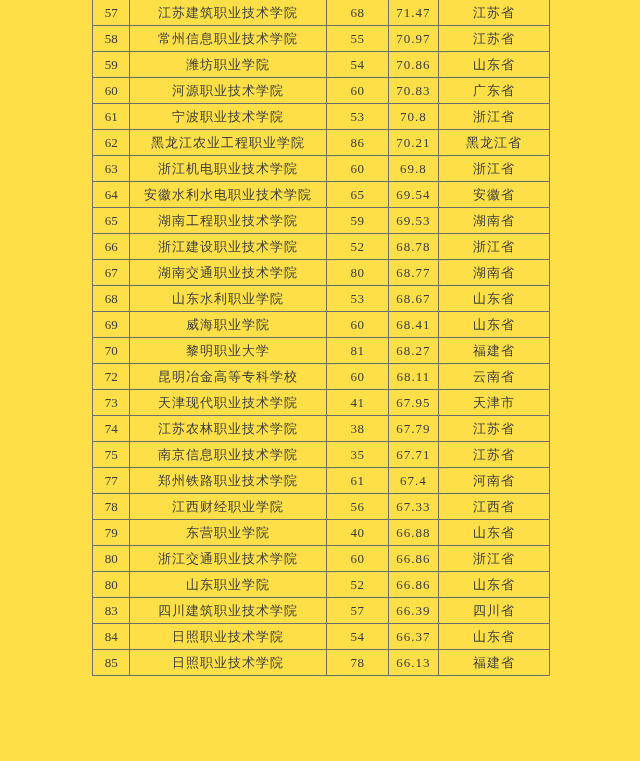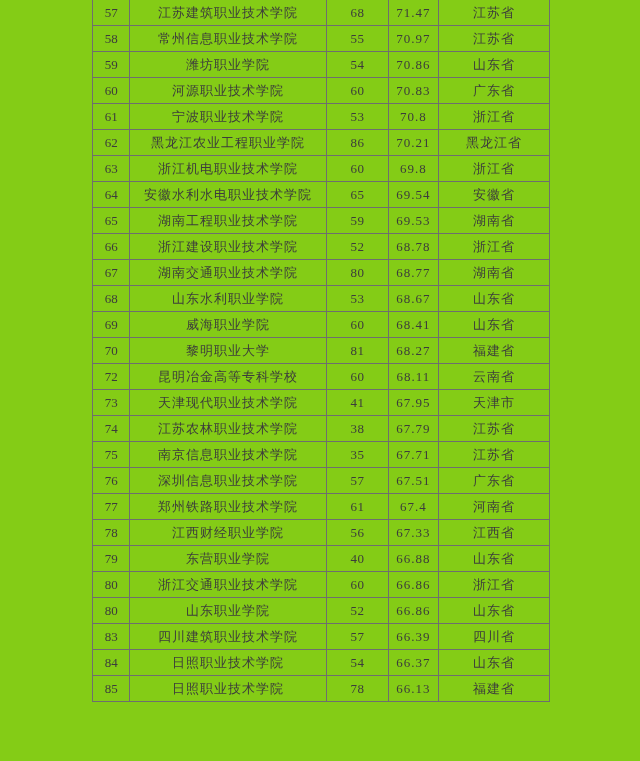--- a/index.html
+++ b/index.html
@@ -1,20 +1,20 @@
 <!DOCTYPE html>
 <html><head>
 <meta charset="utf-8">
 <style>
   html, body { margin: 0; padding: 0; background: #ffffff; }
   .page {
     position: relative;
     width: 640px;
     height: 761px;
-    background: #84cc16;
+    background: #fde047;
     overflow: hidden;
     font-family: "Liberation Serif", "DejaVu Serif", serif;
   }
   table.ranking-table {
     position: absolute;
     left: 92px;
     top: -1px;
     width: 458px;
     border-collapse: collapse;
     table-layout: fixed;
@@ -170,27 +170,20 @@
     <td class="col-province">江苏省</td>
   </tr>
         <tr>
     <td class="col-rank">75</td>
     <td class="col-name">南京信息职业技术学院</td>
     <td class="col-count">35</td>
     <td class="col-score">67.71</td>
     <td class="col-province">江苏省</td>
   </tr>
         <tr>
-    <td class="col-rank">76</td>
-    <td class="col-name">深圳信息职业技术学院</td>
-    <td class="col-count">57</td>
-    <td class="col-score">67.51</td>
-    <td class="col-province">广东省</td>
-  </tr>
-        <tr>
     <td class="col-rank">77</td>
     <td class="col-name">郑州铁路职业技术学院</td>
     <td class="col-count">61</td>
     <td class="col-score">67.4</td>
     <td class="col-province">河南省</td>
   </tr>
         <tr>
     <td class="col-rank">78</td>
     <td class="col-name">江西财经职业学院</td>
     <td class="col-count">56</td>

